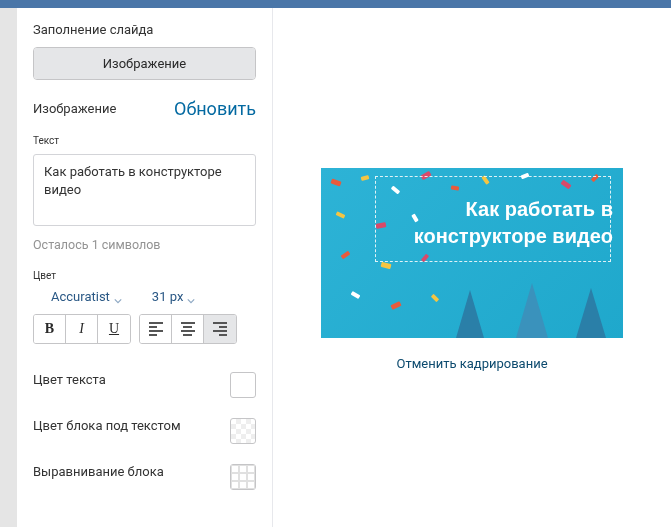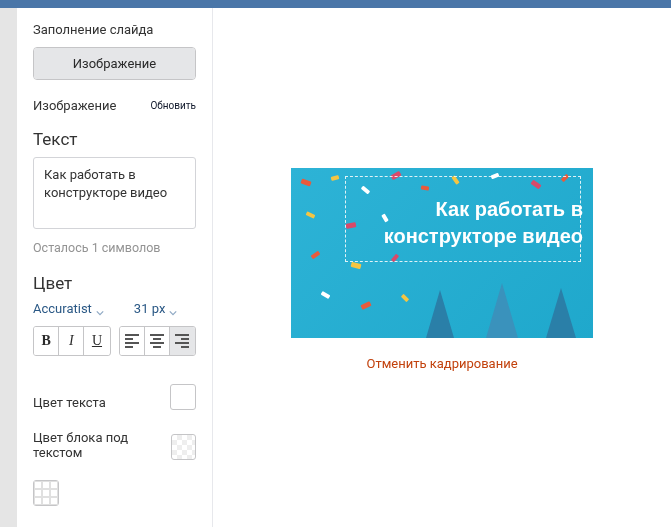--- a/index.html
+++ b/index.html
@@ -1,54 +1,54 @@
 <!DOCTYPE html>
 <html><head>
 <meta charset="utf-8">
 <style>
 * { box-sizing: border-box; margin: 0; padding: 0; }
 body { font-family: -apple-system, BlinkMacSystemFont, 'Segoe UI', Roboto, Arial, sans-serif; font-size: 13px; color: #2a2a2a; background: #edeef0; width: 671px; height: 527px; overflow: hidden; }
 .topbar { height: 8px; background: #4a76a8; }
 .main { display: flex; height: 519px; }
 .left-gutter { width: 17px; background: #e5e5e5; color: #999; font-size: 11px; padding-top: 40px; }
-.panel { width: 196px; background: #fff; padding: 14px 16px; border-right: 1px solid #e7e8ec; overflow-y: auto; }
+.panel { width: 256px; background: #fff; padding: 14px 16px; border-right: 1px solid #e7e8ec; overflow-y: auto; }
 .panel-title { font-size: 13px; color: #333; margin-bottom: 10px; }
 .tab-group { display: flex; border: 1px solid #c5c5c7; border-radius: 4px; overflow: hidden; margin-bottom: 18px; }
 .tab { flex: 1; text-align: center; padding: 8px 0; font-size: 13px; cursor: pointer; background: #fff; }
 .tab.active { background: #e5e6e8; }
 .row { display: flex; justify-content: space-between; align-items: center; margin-bottom: 16px; }
 .label { font-size: 13px; color: #333; }
-.link { color: #0f172a; font-size: 10px; cursor: pointer; }
-.section-label { font-size: 17px; color: #333; margin-bottom: 8px; }
+.link { color: #0369a1; font-size: 18px; cursor: pointer; }
+.section-label { font-size: 10px; color: #333; margin-bottom: 8px; }
 .textarea { width: 100%; height: 72px; border: 1px solid #d3d4d8; border-radius: 3px; padding: 8px 10px; font-size: 13px; font-family: inherit; resize: none; line-height: 1.4; color: #333; }
 .hint { font-size: 12.5px; color: #939393; margin-top: 8px; margin-bottom: 18px; }
-.font-row { display: flex; gap: 30px; margin-bottom: 10px; }
+.font-row { display: flex; gap: 30px; margin-bottom: 10px; margin-left: 18px; }
 .dd { color: #2a5885; font-size: 13px; cursor: pointer; display: inline-flex; align-items: center; gap: 4px; }
 .chev { width: 8px; height: 8px; display: inline-block; }
 .chev svg { width: 8px; height: 8px; }
 .toolbar { display: flex; gap: 8px; margin-bottom: 18px; }
 .btn-group { display: flex; border: 1px solid #c5c5c7; border-radius: 3px; overflow: hidden; }
 .btn { width: 32px; height: 28px; display: flex; align-items: center; justify-content: center; background: #fff; cursor: pointer; border-right: 1px solid #c5c5c7; }
 .btn:last-child { border-right: none; }
 .btn.active { background: #e5e6e8; }
 .btn-b { font-weight: bold; font-size: 14px; font-family: Georgia, serif; }
 .btn-i { font-style: italic; font-size: 14px; font-family: Georgia, serif; }
 .btn-u { text-decoration: underline; font-size: 14px; font-family: Georgia, serif; }
-.opt-row { display: flex; justify-content: space-between; align-items: flex-end; padding: 10px 0; }
+.opt-row { display: flex; justify-content: space-between; align-items: flex-start; padding: 10px 0; }
 .swatch { width: 26px; height: 26px; border: 1px solid #c5c5c7; border-radius: 3px; cursor: pointer; }
 .swatch-transparent { background-image: linear-gradient(45deg,#eee 25%,transparent 25%),linear-gradient(-45deg,#eee 25%,transparent 25%),linear-gradient(45deg,transparent 75%,#eee 75%),linear-gradient(-45deg,transparent 75%,#eee 75%); background-size: 10px 10px; background-position: 0 0,0 5px,5px -5px,-5px 0; }
 .grid-swatch { width: 26px; height: 26px; border: 1px solid #c5c5c7; border-radius: 3px; cursor: pointer; display: grid; grid-template-columns: 1fr 1fr 1fr; grid-template-rows: 1fr 1fr 1fr; }
 .grid-swatch div { border: 0.5px solid #e0e0e0; }
 .preview-area { flex: 1; background: #fff; display: flex; flex-direction: column; align-items: center; padding-top: 160px; }
 .preview-img { width: 302px; height: 170px; position: relative; background: linear-gradient(135deg,#2db3d6 0%,#1fa8cc 100%); overflow: hidden; }
 .confetti { position: absolute; inset: 0; }
 .cf { position: absolute; border-radius: 1px; }
 .text-overlay { position: absolute; right: 10px; top: 28px; width: 200px; text-align: right; color: #fff; font-weight: 700; font-size: 20px; line-height: 1.35; font-family: Arial, sans-serif; }
 .crop-box { position: absolute; border: 1px dashed rgba(255,255,255,0.85); }
-.cancel-crop { color: #c2410c; font-size: 13px; margin-top: 18px; cursor: pointer; }
+.cancel-crop { color: #0c4a6e; font-size: 13px; margin-top: 18px; cursor: pointer; }
 .align-lines { display: flex; flex-direction: column; gap: 2px; width: 14px; }
 .align-lines span { height: 2px; background: #555; display: block; }
 </style>
 </head>
 <body>
 
 <div class="topbar"></div>
 <div class="main">
   <div class="left-gutter"></div>
 
@@ -122,20 +122,21 @@
       <span class="label">Цвет текста</span>
       <div class="swatch" style="background:#fff"></div>
     </div>
 
     <div class="opt-row">
       <span class="label">Цвет блока под текстом</span>
       <div class="swatch swatch-transparent"></div>
     </div>
 
     <div class="opt-row">
+      <span class="label">Выравнивание блока</span>
       <div class="grid-swatch">
         <div></div>
           <div></div>
           <div></div>
           <div></div>
           <div></div>
           <div></div>
           <div></div>
           <div></div>
           <div></div>

